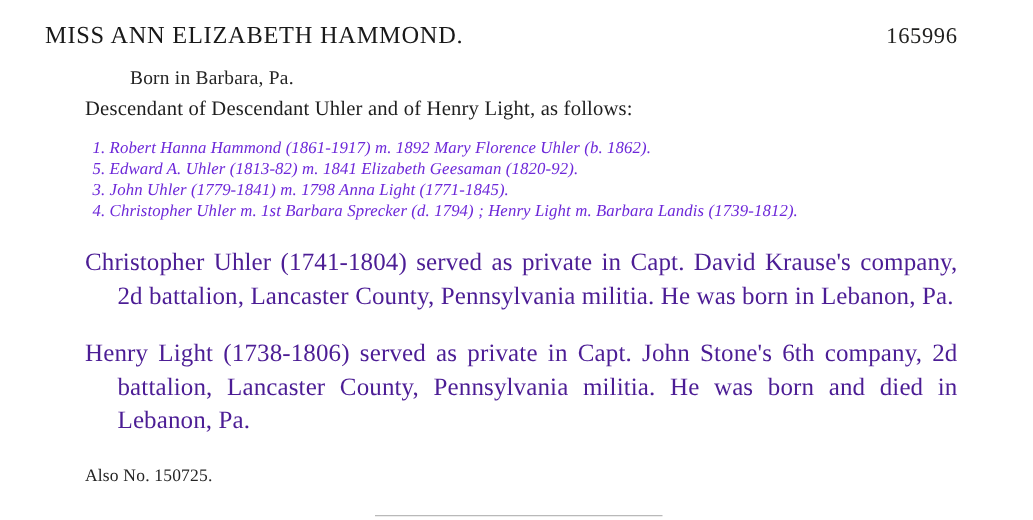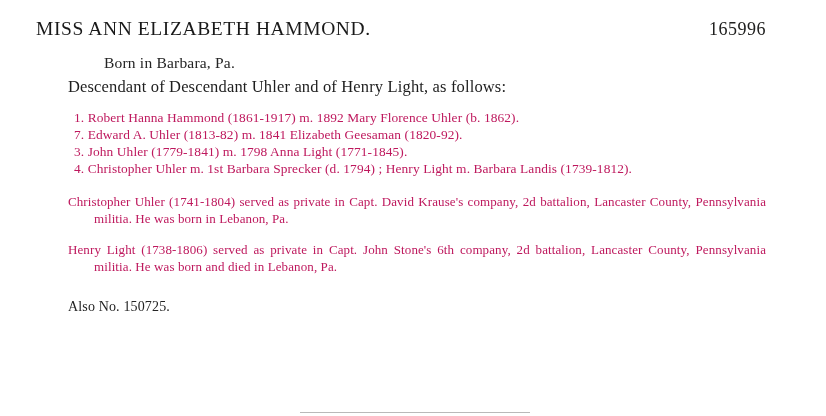--- a/index.html
+++ b/index.html
@@ -56,29 +56,30 @@
     letter-spacing: 0.15px;
   }
   ol.lineage {
     list-style: none;
     margin: 0 0 16px 0;
     padding: 0 0 0 6px;
   }
   ol.lineage li {
     font-size: 13.4px;
     line-height: 1.27;
-    color: #be185d;
+    color: #6d28d9;
     text-indent: -18px;
     padding-left: 18px;
     letter-spacing: 0.1px;
+    font-style: italic;
   }
   .service-para {
-    font-size: 13px;
+    font-size: 20px;
     line-height: 1.33;
-    color: #be185d;
+    color: #4c1d95;
     margin-bottom: 7px;
     text-indent: 0;
     padding-left: 26px;
     text-align: justify;
     text-justify: inter-word;
     letter-spacing: 0.1px;
   }
   .also-line {
     font-size: 14px;
     color: #242424;
@@ -105,21 +106,21 @@
   </div>
 
   <div class="body-block">
 
     <div class="born-line">Born in Barbara, Pa.</div>
 
     <div class="descendant-line">Descendant of Descendant Uhler and of Henry Light, as follows:</div>
 
     <ol class="lineage">
       <li>1. Robert Hanna Hammond (1861-1917) m. 1892 Mary Florence Uhler (b. 1862).</li>
-      <li>7. Edward A. Uhler (1813-82) m. 1841 Elizabeth Geesaman (1820-92).</li>
+      <li>5. Edward A. Uhler (1813-82) m. 1841 Elizabeth Geesaman (1820-92).</li>
       <li>3. John Uhler (1779-1841) m. 1798 Anna Light (1771-1845).</li>
       <li>4. Christopher Uhler m. 1st Barbara Sprecker (d. 1794) ; Henry Light m. Barbara Landis (1739-1812).</li>
     </ol>
 
     <p class="service-para" style="text-indent: -26px;">Christopher Uhler (1741-1804) served as private in Capt. David Krause's company, 2d battalion, Lancaster County, Pennsylvania militia.  He was born in Lebanon, Pa.</p>
     <p class="service-para" style="text-indent: -26px;">Henry Light (1738-1806) served as private in Capt. John Stone's 6th company, 2d battalion, Lancaster County, Pennsylvania militia.  He was born and died in Lebanon, Pa.</p>
 
     <div class="also-line">Also No. 150725.</div>
   </div>
 

